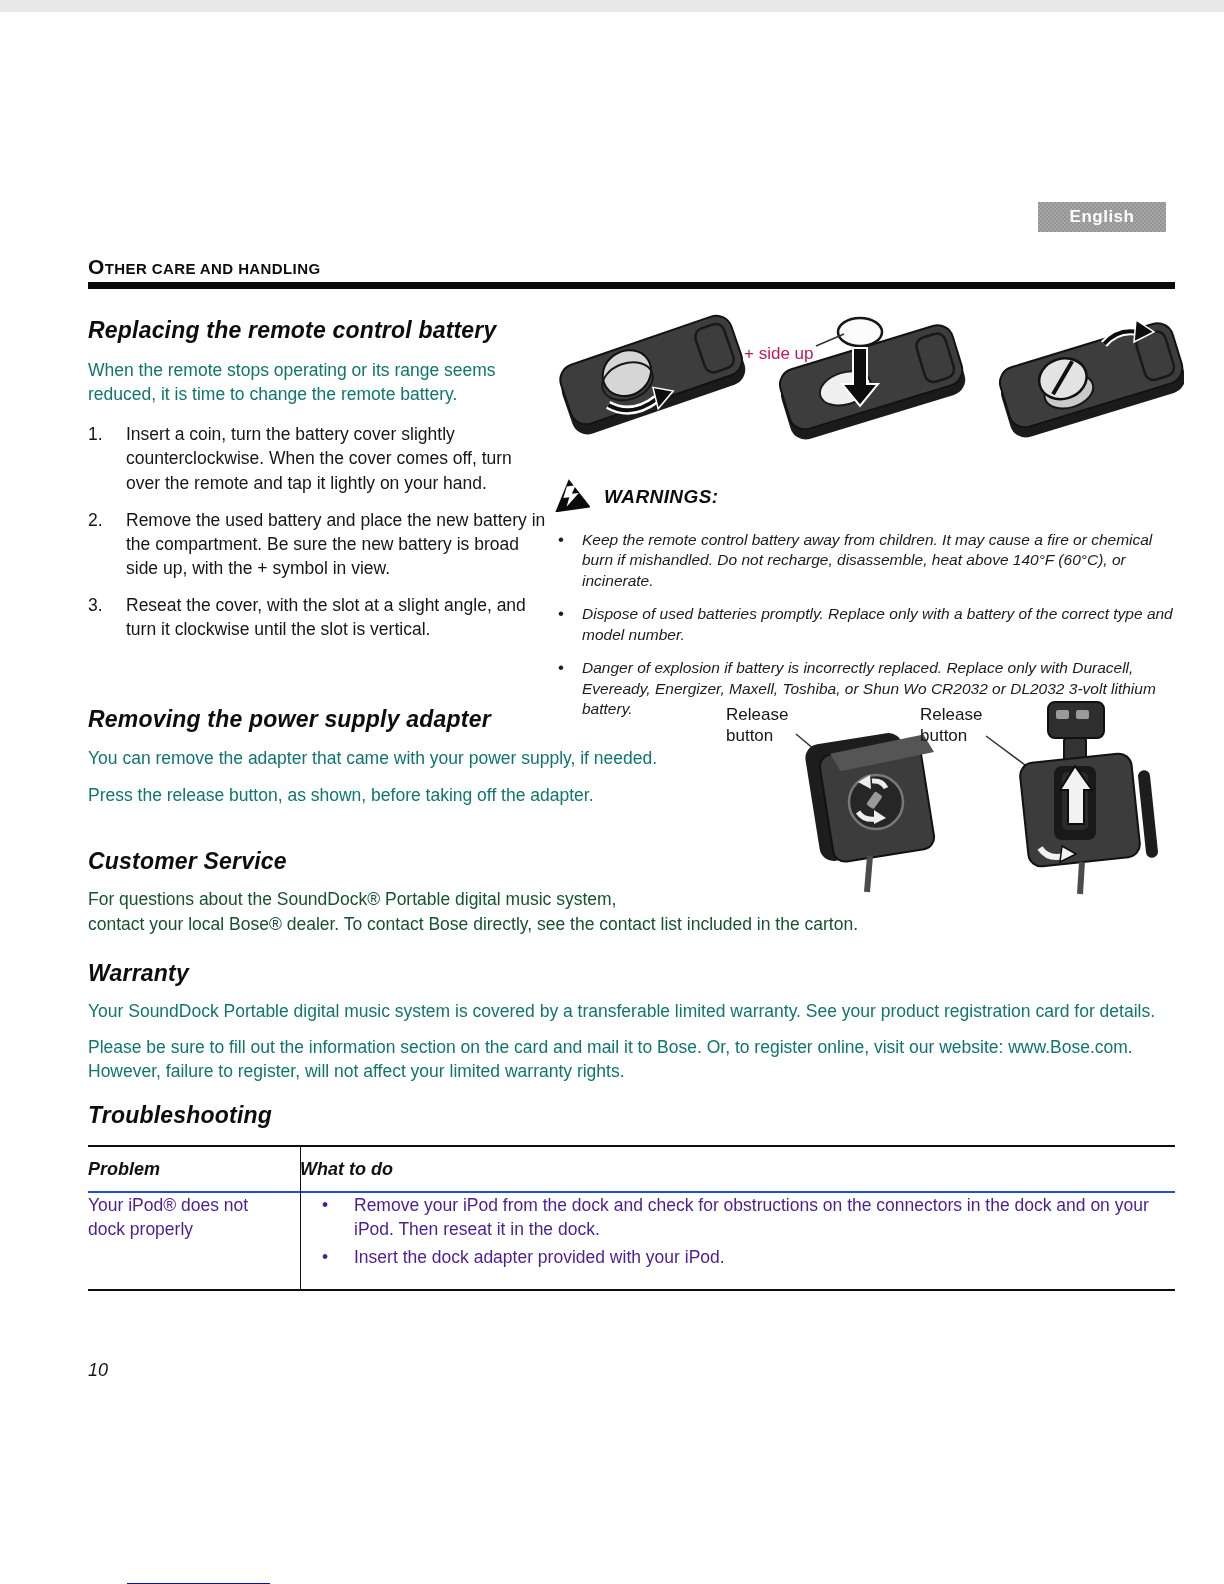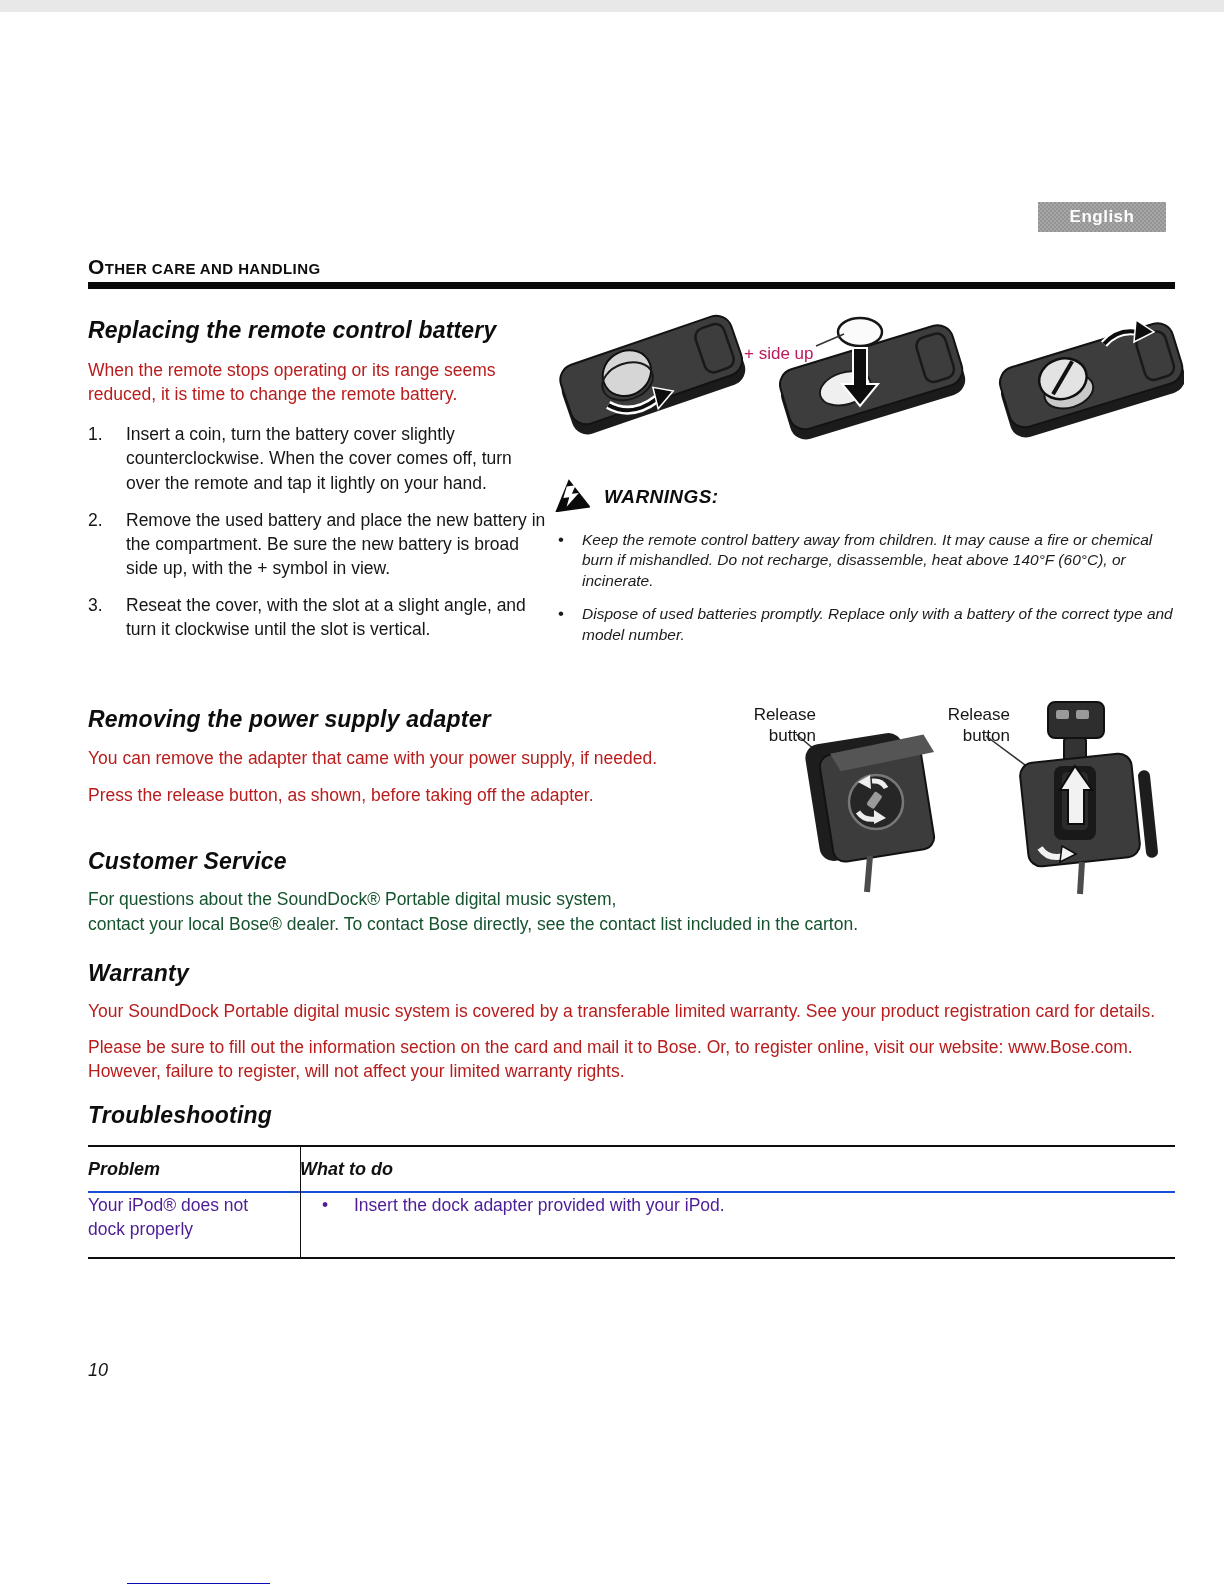--- a/index.html
+++ b/index.html
@@ -23,21 +23,21 @@
   .section-header{
     left:88px;top:243px;font-weight:bold;font-size:15px;letter-spacing:.4px;color:#0d0d0d;
   }
   .section-header::first-letter{font-size:21px;}
   .header-rule{left:88px;top:270px;width:1087px;height:7px;background:#0a0a0a;}
 
   h2.doc{
     margin:0;font-size:23px;font-style:italic;font-weight:bold;color:#0d0d0d;
     letter-spacing:.2px;
   }
-  .body-tight{font-size:17.5px;line-height:1.38;color:#b91c1c;}
+  .body-tight{font-size:17.5px;line-height:1.38;color:#0f766e;}
 
   
   .replace-col{left:88px;top:305px;width:462px;}
   .replace-col .intro{margin-top:14px;width:440px;}
   .steps{margin-top:16px;}
   .step{display:flex;margin-bottom:13px;}
   .step-num{width:38px;flex:0 0 38px;font-size:17.5px;line-height:1.38;color:#161616;}
   .step-text{flex:1;font-size:17.5px;line-height:1.38;color:#161616;}
 
   
@@ -74,21 +74,21 @@
   .ts-header{border-bottom:2px solid #1d4ed8;}
   .ts-body .cell{padding-top:0;padding-bottom:16px;font-size:17.5px;line-height:1.38;color:#4c1d95;}
   .action{position:relative;padding-left:38px;margin-bottom:4px;}
   .action::before{content:"•";position:absolute;left:6px;top:0;}
 
   .page-num{left:88px;top:1348px;font-size:18px;font-style:italic;color:#161616;}
   .footer-line{left:127px;top:1571px;width:143px;height:3px;background:#0c0cbb;}
 
   
   .fig-label{font-size:17px;color:#be185d;line-height:1.2;}
-  .fig-label-sm{font-size:17px;color:#161616;text-align:right;line-height:1.25;}
+  .fig-label-sm{font-size:17px;color:#161616;text-align:left;line-height:1.25;}
 </style>
 </head>
 <body>
 
 <div class="page">
 
   <div class="abs lang-tab"><span>English</span></div>
 
   <div class="abs section-header">OTHER CARE AND HANDLING</div>
   <div class="abs header-rule"></div>
@@ -162,20 +162,21 @@
         <svg width="38" height="34" viewBox="0 0 38 34">
           <polygon points="19,1 37,32 1,32" fill="#0a0a0a" transform="rotate(-8 19 17)"></polygon>
           <polygon points="16,8 25,8 20,16 27,16 13,28 17,19 11,19" fill="#ffffff" transform="rotate(-8 19 17)"></polygon>
         </svg>
       </span>
       <span class="warn-title">WARNINGS:</span>
     </div>
     <div class="warn-list">
       <div class="warn-item">Keep the remote control battery away from children. It may cause a fire or chemical burn if mishandled. Do not recharge, disassemble, heat above 140°F (60°C), or incinerate.</div>
       <div class="warn-item">Dispose of used batteries promptly. Replace only with a battery of the correct type and model number.</div>
+      <div class="warn-item">Danger of explosion if battery is incorrectly replaced. Replace only with Duracell, Eveready, Energizer, Maxell, Toshiba, or Shun Wo CR2032 or DL2032 3-volt lithium battery.</div>
     </div>
   </div>
 
   <div class="abs remove-col">
     <h2 class="doc">Removing the power supply adapter</h2>
     <p class="body-tight">You can remove the adapter that came with your power supply, if needed.</p>
     <p class="body-tight">Press the release button, as shown, before taking off the adapter.</p>
   </div>
 
   <div class="abs" style="left:718px;top:684px;width:472px;height:200px;">
@@ -235,20 +236,21 @@
     <h2 class="doc">Troubleshooting</h2>
     <div class="ts-table">
       <div class="divider"></div>
       <div class="ts-row ts-header">
         <div class="cell cell-1">Problem</div>
         <div class="cell cell-2">What to do</div>
       </div>
       <div class="ts-row ts-body">
         <div class="cell cell-1">Your iPod® does not dock properly</div>
         <div class="cell cell-2">
+          <div class="action">Remove your iPod from the dock and check for obstructions on the connectors in the dock and on your iPod. Then reseat it in the dock.</div>
           <div class="action">Insert the dock adapter provided with your iPod.</div>
         </div>
       </div>
     </div>
   </div>
 
   <div class="abs page-num">10</div>
   <div class="abs footer-line"></div>
 
 </div>

